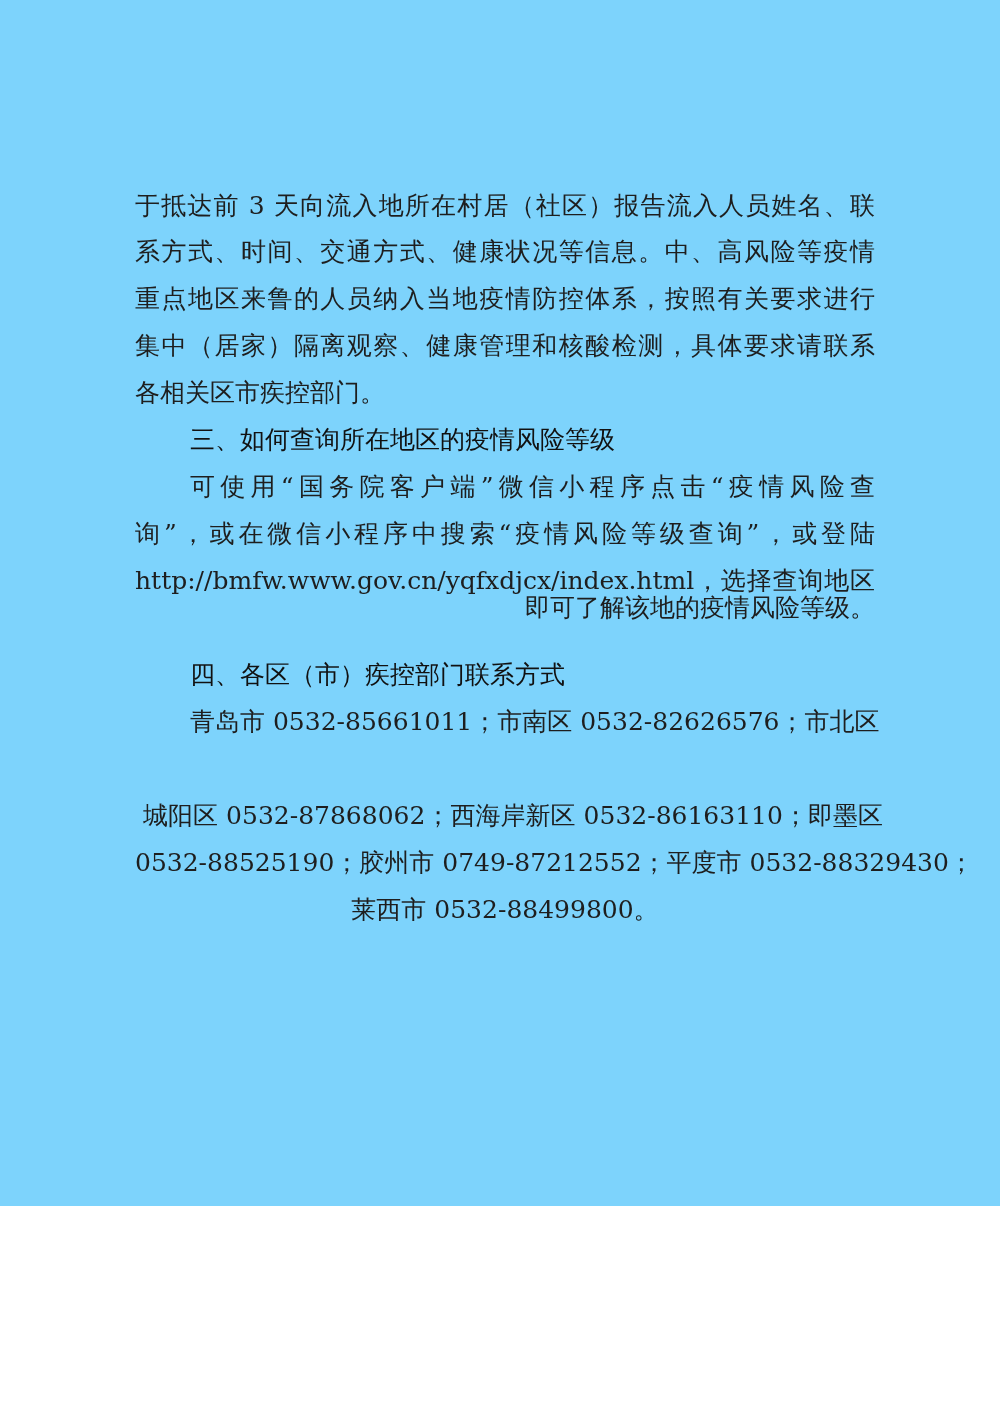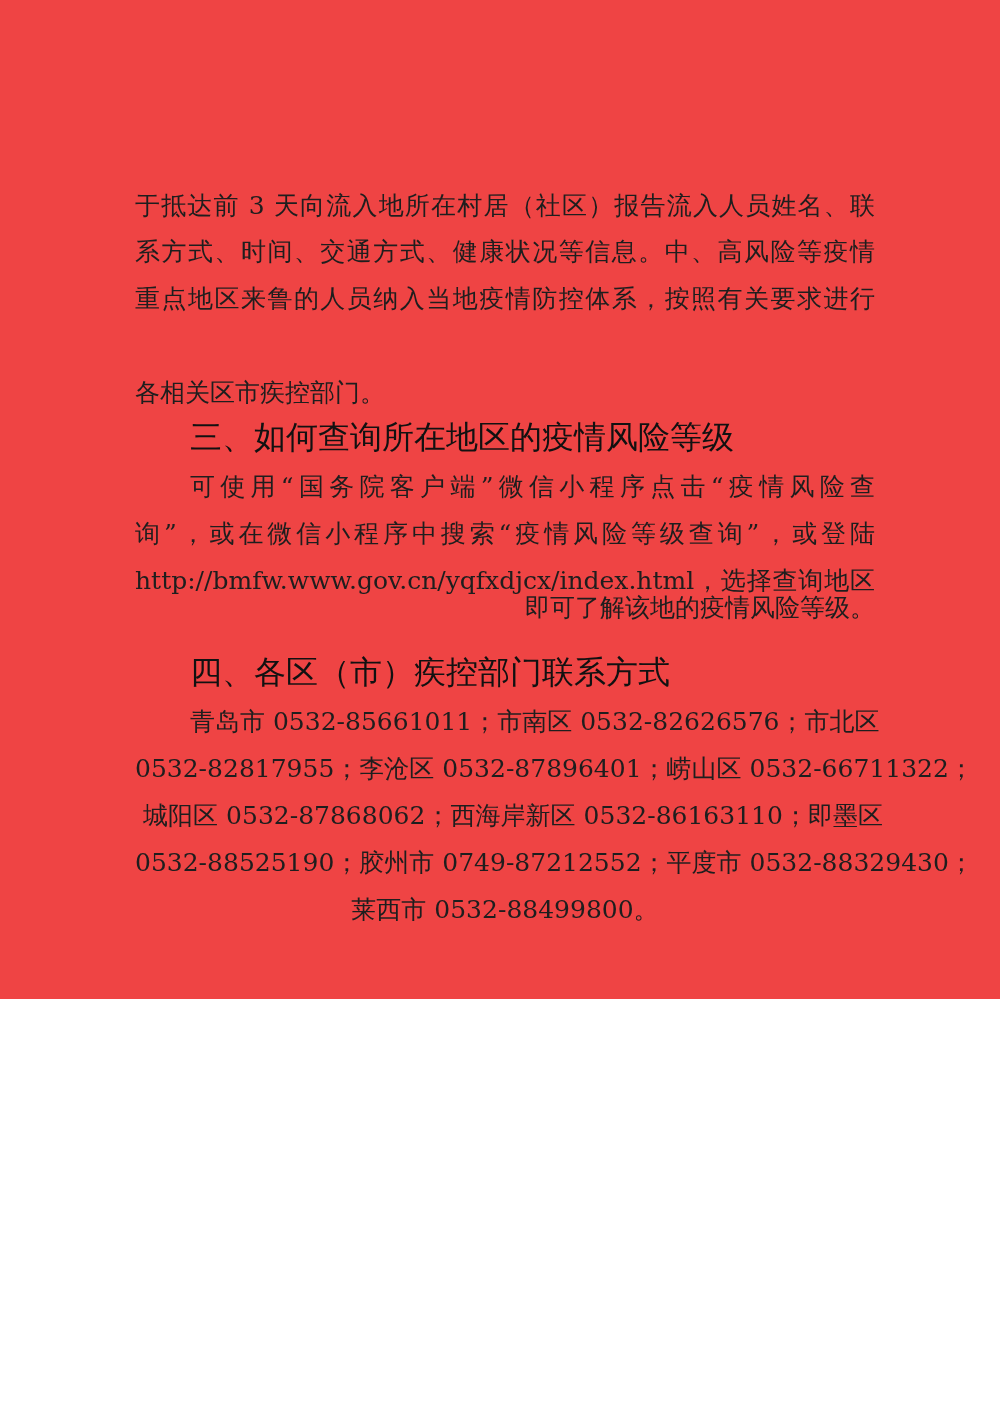--- a/index.html
+++ b/index.html
@@ -10,22 +10,22 @@
     body {
       width: 1000px;
       height: 1414px;
       position: relative;
       overflow: hidden;
     }
     .page {
       position: absolute;
       left: 0; top: 0;
       width: 1000px;
-      height: 999px;
-      background: #ef4444;
+      height: 1206px;
+      background: #7dd3fc;
     }
     .line {
       position: absolute;
       left: 135px;
       width: 740px;
       height: 40px;
       font-family: "DejaVu Serif", "Liberation Serif", serif;
       font-size: 25px;
       line-height: 40px;
       color: #1e1e1e;
@@ -38,42 +38,42 @@
       text-align: justify;
       text-align-last: justify;
       display: block;
     }
     .line.left {
       display: block;
       text-align: left;
     }
     .line.indent { left: 190px; width: 685px; }
     .heading {
-      font-family: Liberation Mono, monospace;
+      font-family: Liberation Serif, serif;
       font-weight: normal;
-      font-size: 32px;
+      font-size: 25px;
       color: #111111;
     }
   </style>
 </head>
 <body>
 
 <div class="page">
 
   <div class="line just" style="top:186px;">于抵达前 3 天向流入地所在村居（社区）报告流入人员姓名、联</div>
   <div class="line just" style="top:232px;">系方式、时间、交通方式、健康状况等信息。中、高风险等疫情</div>
   <div class="line just" style="top:279px;">重点地区来鲁的人员纳入当地疫情防控体系，按照有关要求进行</div>
+  <div class="line just" style="top:326px;">集中（居家）隔离观察、健康管理和核酸检测，具体要求请联系</div>
   <div class="line left" style="top:373px;">各相关区市疾控部门。</div>
 
   <div class="line left indent heading" style="top:420px;">三、如何查询所在地区的疫情风险等级</div>
   <div class="line just indent" style="top:467px;">可使用“国务院客户端”微信小程序点击“疫情风险查</div>
   <div class="line just" style="top:514px;">询”，或在微信小程序中搜索“疫情风险等级查询”，或登陆</div>
   <div class="line just" style="top:561px;">http://bmfw.www.gov.cn/yqfxdjcx/index.html，选择查询地区</div>
   <div class="line left" style="top:588px;text-align:right;">即可了解该地的疫情风险等级。</div>
 
   <div class="line left indent heading" style="top:655px;">四、各区（市）疾控部门联系方式</div>
   <div class="line just indent" style="top:702px;">青岛市 0532-85661011；市南区 0532-82626576；市北区</div>
-  <div class="line just" style="top:749px;">0532-82817955；李沧区 0532-87896401；崂山区 0532-66711322；</div>
   <div class="line just" style="top:796px;margin-left:8px;">城阳区 0532-87868062；西海岸新区 0532-86163110；即墨区</div>
   <div class="line just" style="top:843px;">0532-88525190；胶州市 0749-87212552；平度市 0532-88329430；</div>
   <div class="line left" style="top:890px;text-align:center;">莱西市 0532-88499800。</div>
 
 </div>
 
 </body></html>

